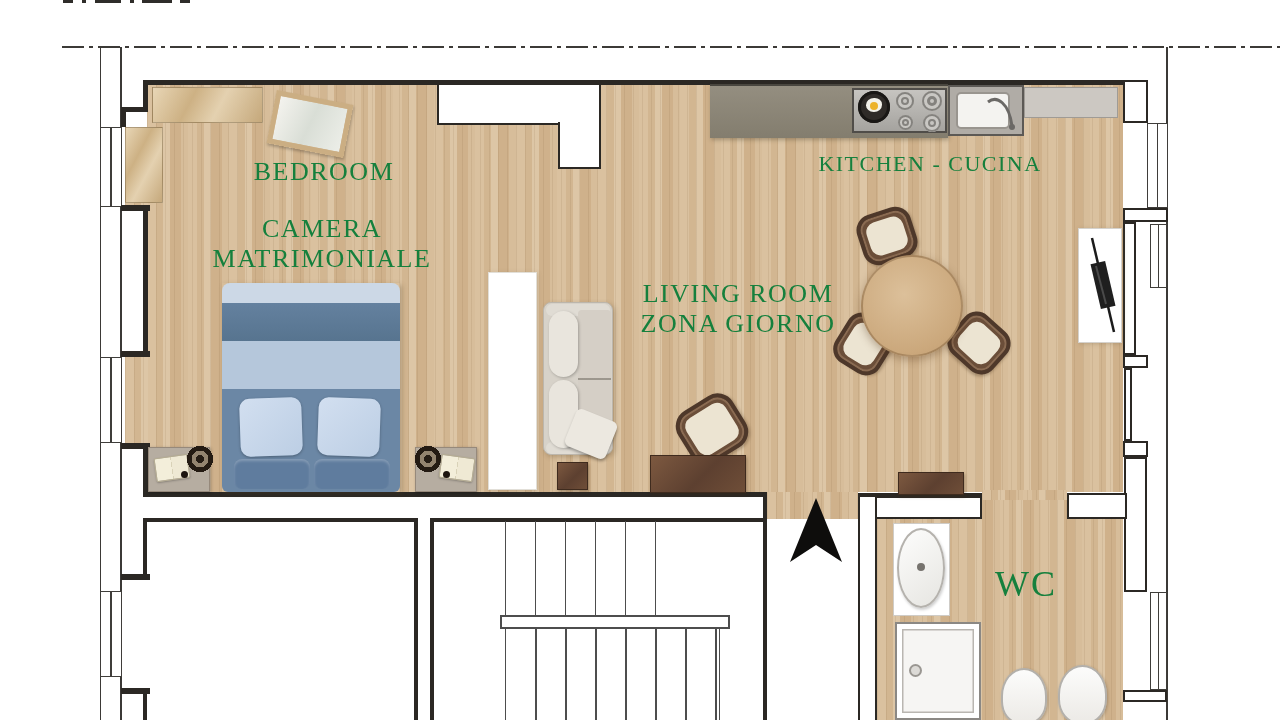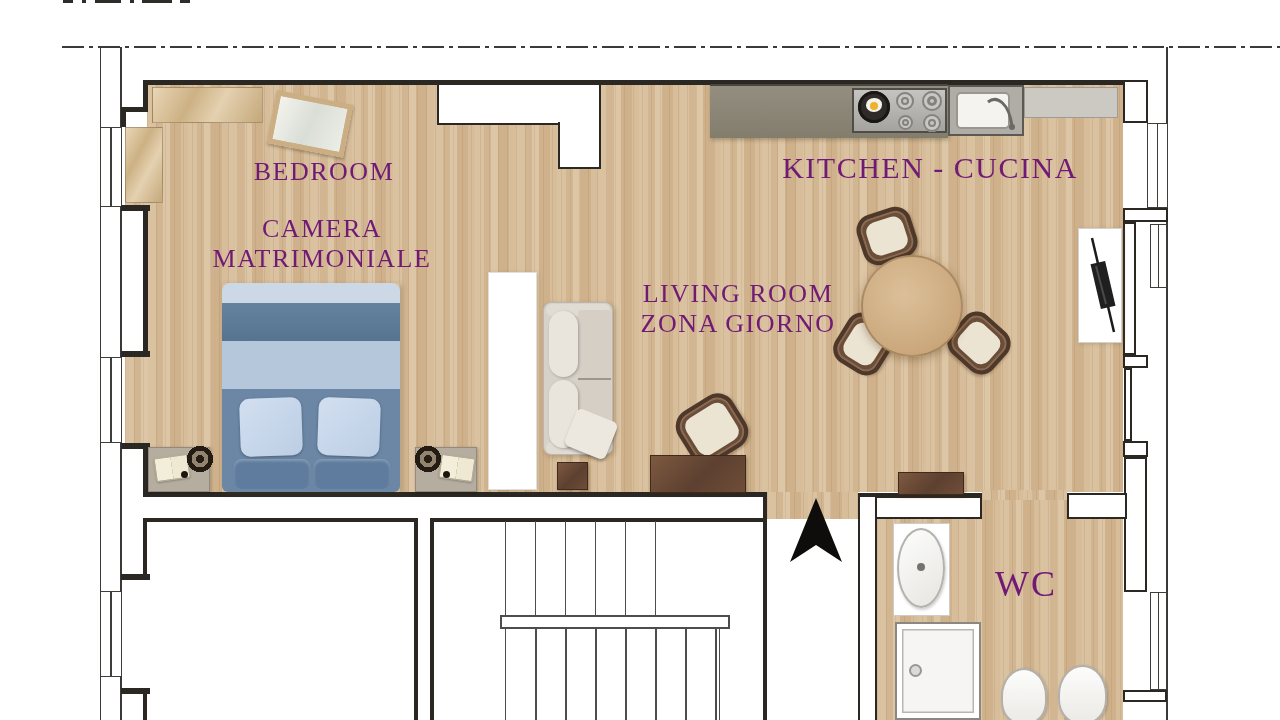--- a/index.html
+++ b/index.html
@@ -20,21 +20,21 @@
      repeating-linear-gradient(90deg,#dac19f 0 9px,#d2b691 9px 16px,#ddc6a6 16px 23px,#cfb18b 23px 34px,#d7bd9a 34px 41px);}
   
   .tan{background:linear-gradient(118deg,#e8d6b6 0%,#cdb184 35%,#e4d1b0 60%,#c5a87b 100%);border:1px solid rgba(100,80,50,.4);box-sizing:border-box;}
   .brown{background:linear-gradient(135deg,#7d5940 0%,#5d4030 55%,#6f4e38 100%);border:1px solid #3f2b1e;box-sizing:border-box;box-shadow:1px 2px 3px rgba(60,40,20,.35);}
   .chair{width:56px;height:52px;border:4px solid #4e382a;border-radius:16px;background:#6b4e39;box-sizing:border-box;box-shadow:inset 0 0 0 2px #8a6b52,1px 2px 3px rgba(60,40,20,.3);}
   .chair .cushion{position:absolute;inset:5px;background:#ece4d2;border-radius:10px;}
   .lamp{width:28px;height:28px;border-radius:50%;background:radial-gradient(circle,#261d15 0 4px,#93846f 4px 8.5px,#241b13 8.5px 13px,rgba(0,0,0,0) 13px);}
   .book{width:34px;height:24px;background:linear-gradient(90deg,#f3eeda 0 49%,#d9d2b8 49% 51%,#efe9d4 51%);border:1px solid #b5ad93;border-radius:2px;box-sizing:border-box;box-shadow:0 1px 2px rgba(0,0,0,.25);}
   .nstand{background:#b6ada1;border:1px solid #96897b;box-sizing:border-box;box-shadow:1px 1px 3px rgba(0,0,0,.25);}
   
-  .lbl{color:#701a75;text-align:center;letter-spacing:1.5px;font-weight:500;}
+  .lbl{color:#15803d;text-align:center;letter-spacing:1.5px;font-weight:500;}
   
   .flight{background:repeating-linear-gradient(90deg,#4d4d4d 0 1.5px,transparent 1.5px 30px);}
   .rail{background:#ffffff;border:2px solid #4d4d4d;box-sizing:border-box;}
   svg{position:absolute;left:0;top:0;pointer-events:none;}
 </style>
 </head>
 <body>
 
 <div id="plan">
 
@@ -186,21 +186,21 @@
 
   <div class="abs flight" style="left:505px;top:521px;width:153px;height:94px"></div>
   <div class="abs rail" style="left:500px;top:615px;width:230px;height:14px"></div>
   <div class="abs flight" style="left:505px;top:629px;width:214px;height:91px;border-right:1.5px solid #4d4d4d"></div>
 
   <div class="abs lbl" style="left:184px;top:157px;width:280px;font-size:26px">BEDROOM</div>
   <div class="abs lbl" style="left:172px;top:214px;width:300px;font-size:26px;line-height:30px">
     <div>CAMERA</div>
     <div>MATRIMONIALE</div>
   </div>
-  <div class="abs lbl" style="left:770px;top:151px;width:320px;font-size:30px">KITCHEN - CUCINA</div>
+  <div class="abs lbl" style="left:770px;top:151px;width:320px;font-size:22px">KITCHEN - CUCINA</div>
   <div class="abs lbl" style="left:598px;top:279px;width:280px;font-size:26px;line-height:30px">
     <div>LIVING ROOM</div>
     <div>ZONA GIORNO</div>
   </div>
   <div class="abs lbl" style="left:986px;top:563px;width:80px;font-size:36px;letter-spacing:2px">WC</div>
 
   <svg width="1280" height="720" viewBox="0 0 1280 720">
     <polygon points="816,498 842,562 816,545 790,562" fill="#0e0d0c"></polygon>
     <line x1="1092" y1="238" x2="1114" y2="332" stroke="#1b1b1b" stroke-width="2.5"></line>
     <polygon points="1105.1,260.9 1115.5,305.7 1100.9,309.1 1090.5,264.3" fill="#1f1f1f"></polygon>

